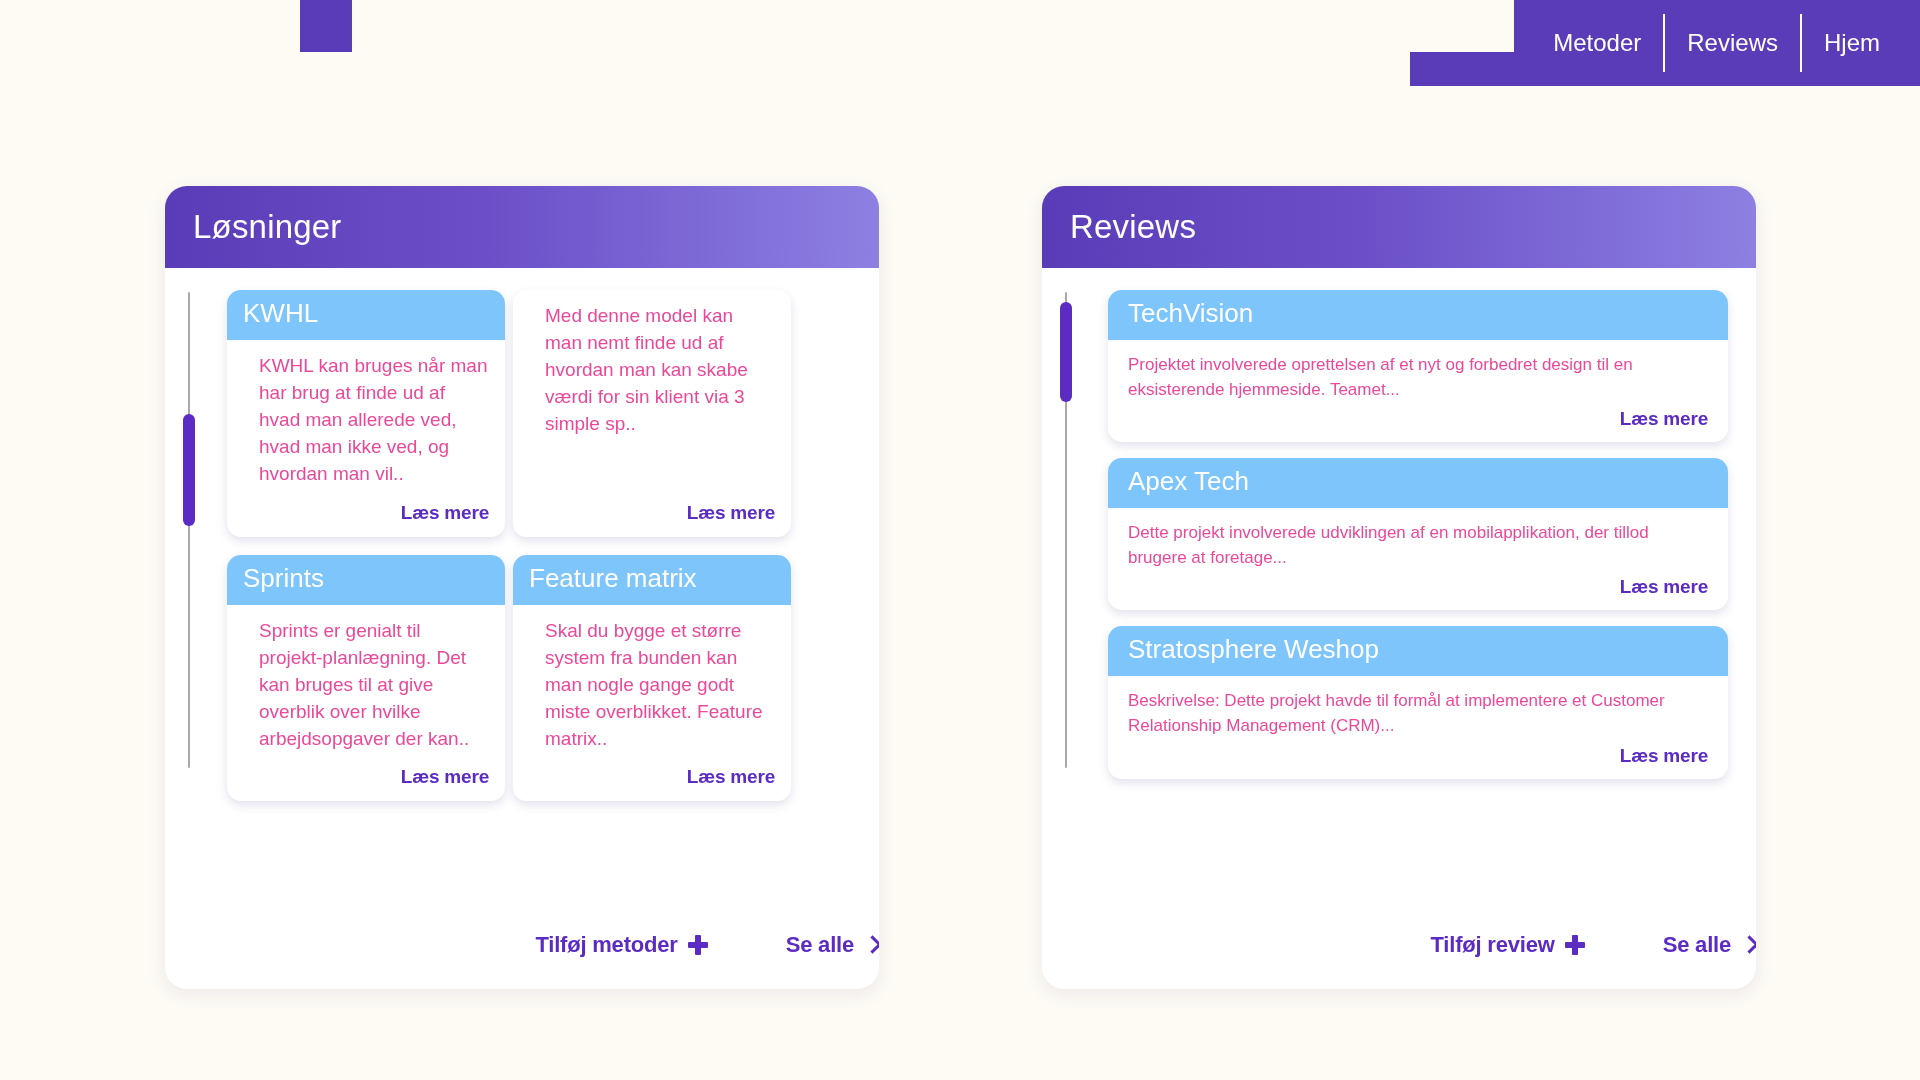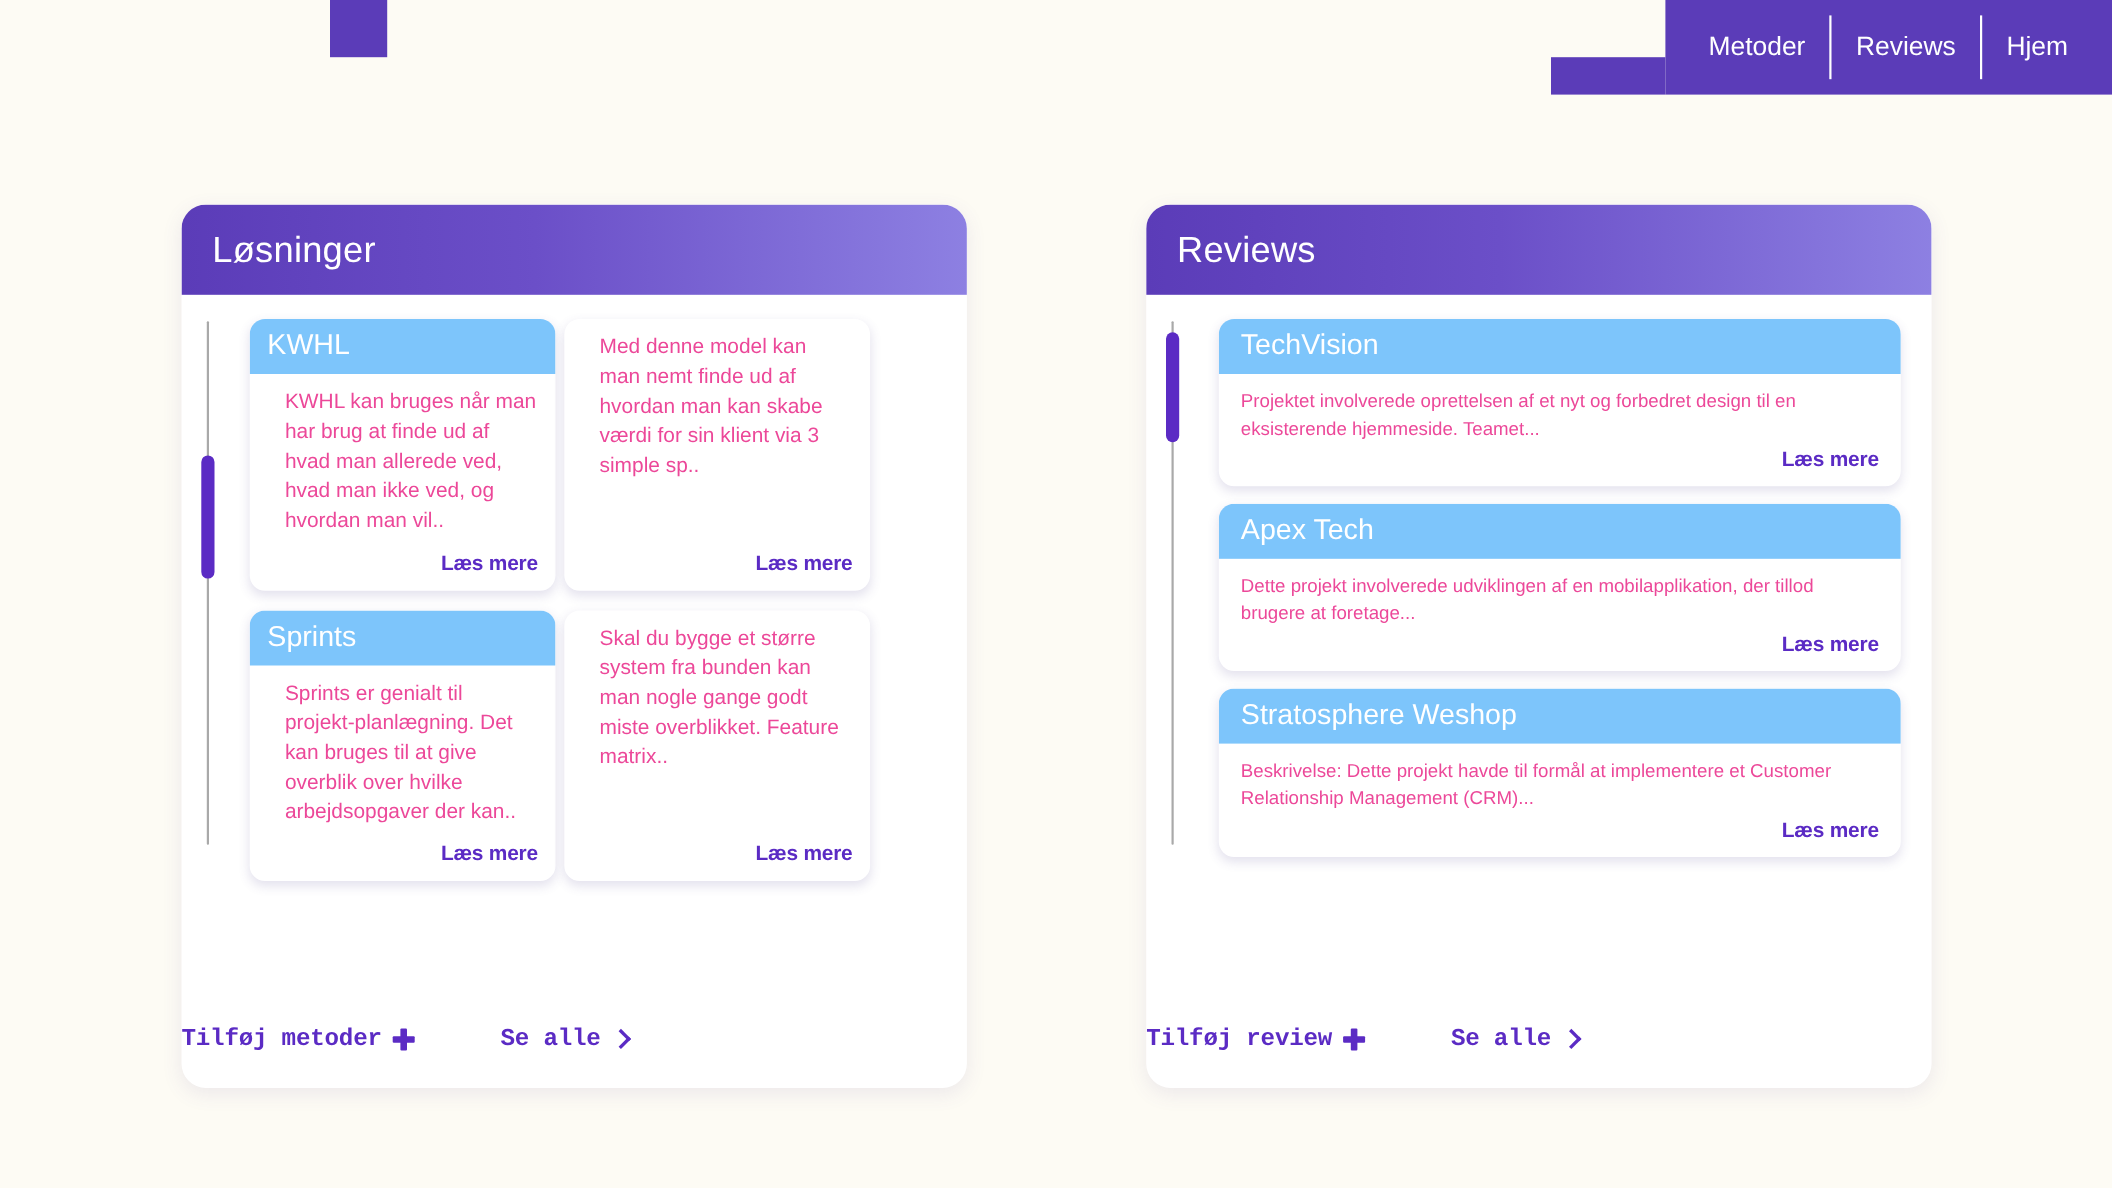--- a/index.html
+++ b/index.html
@@ -251,23 +251,22 @@
   }
 
   
   .panel-footer {
     position: absolute;
     bottom: 0; left: 0;
     width: 100%;
     height: 89px;
     display: flex;
     align-items: center;
-    justify-content: flex-start;
+    justify-content: flex-end;
     gap: 78px;
-    font-family: Liberation Mono, monospace;
   }
   .footer-action {
     display: flex;
     align-items: center;
     gap: 10px;
     color: #5b2bc4;
     font-size: 22px;
     font-weight: 700;
     cursor: pointer;
     letter-spacing: -0.2px;
@@ -357,20 +356,23 @@
           </div>
           <div class="mini-card-body">
             <div class="mini-card-text">Sprints er genialt til projekt-planlægning. Det kan bruges til at give overblik over hvilke arbejdsopgaver der kan..</div>
           </div>
           <div class="mini-card-foot">
             <span class="read-more">Læs mere</span>
           </div>
         </div>
 
         <div class="mini-card">
+          <div class="mini-card-head">
+            <div class="mini-card-title">Feature matrix</div>
+          </div>
           <div class="mini-card-body">
             <div class="mini-card-text">Skal du bygge et større system fra bunden kan man nogle gange godt miste overblikket. Feature matrix..</div>
           </div>
           <div class="mini-card-foot">
             <span class="read-more">Læs mere</span>
           </div>
         </div>
 
       </div>
     </div>

